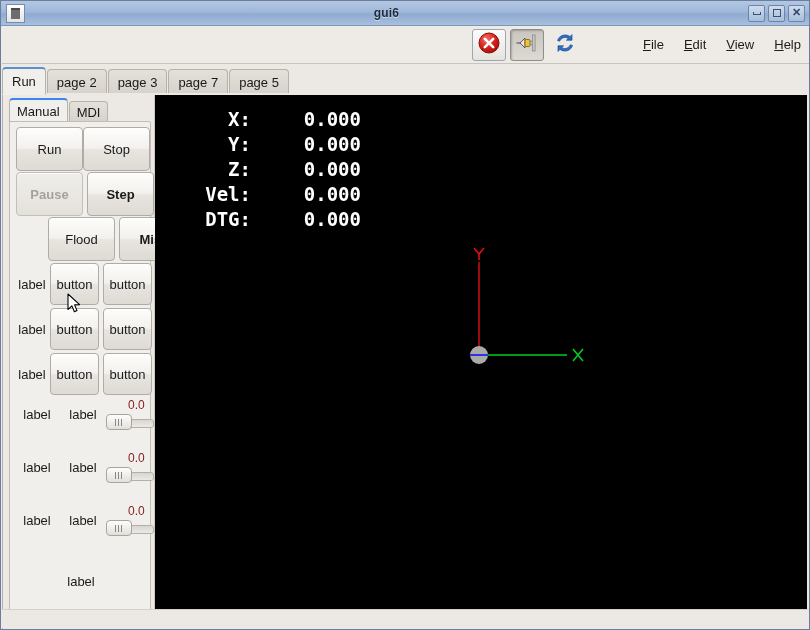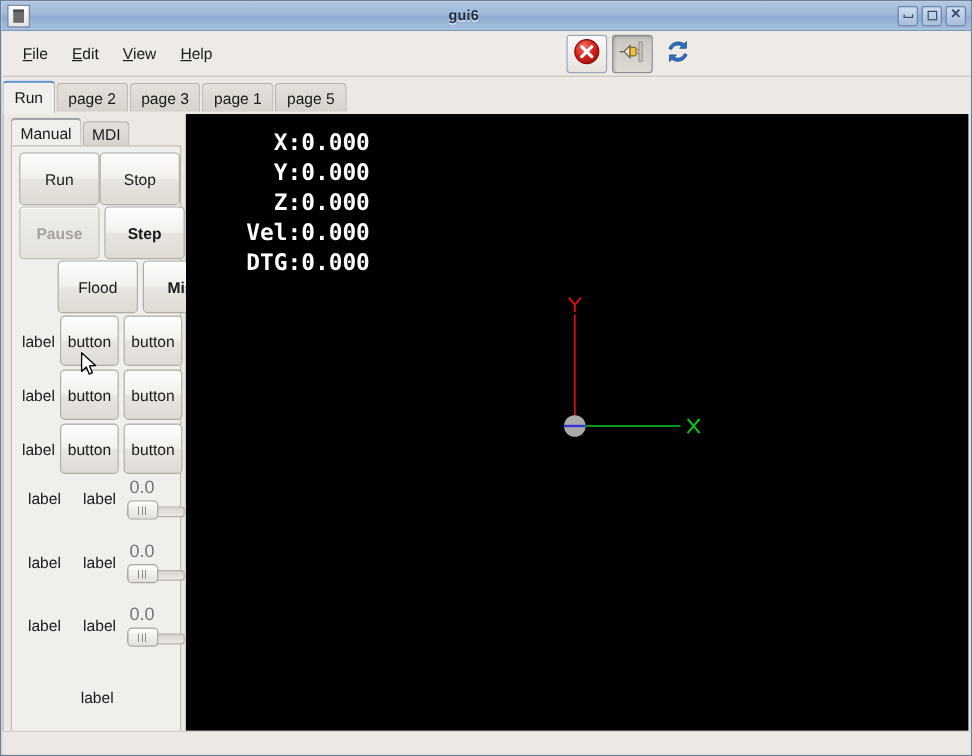--- a/index.html
+++ b/index.html
@@ -92,20 +92,21 @@
   .menubar {
     position: absolute;
     left: 1px; top: 25px;
     width: 808px;
     height: 38px;
     box-sizing: border-box;
     background: #eeebe6;
     border-bottom: 1px solid #c9c5be;
     display: flex;
     align-items: center;
+    justify-content: flex-end;
   }
   .menu-items { display: flex; align-items: center; padding-left: 8px; gap: 2px; }
   .menu-item {
     padding: 3px 9px;
     font-size: 13px;
     color: #1b1b1b;
     cursor: default;
   }
   .menu-item .mn { text-decoration: underline; }
 
@@ -215,21 +216,21 @@
     color: #191919;
     background: linear-gradient(to bottom, #e4e0da, #d6d2cb);
     border: 1px solid #b6b2ab;
     border-bottom: none;
     border-radius: 4px 4px 0 0;
     margin-right: 1px;
   }
   .itab.active {
     height: 24px;
     background: #f1efec;
-    border-top: 2px solid #a3a3a3;
+    border-top: 2px solid #3b82f6;
   }
   .inner-page {
     position: absolute;
     left: 4px; top: 26px;
     width: 142px;
     height: 505px;
     box-sizing: border-box;
     background: #f1efec;
     border: 1px solid #c2beb7;
     border-radius: 2px;
@@ -270,24 +271,24 @@
 
   .sl-row { position: absolute; display: flex; align-items: center; }
   .sl-lbl { width: 46px; justify-content: center; }
   .sl-wrap {
     width: 48px;
     display: flex;
     flex-direction: column;
     align-items: flex-start;
   }
   .sl-val {
-    font-size: 15px;
-    color: #737373;
+    font-size: 12px;
+    color: #7f1d1d;
     align-self: flex-start;
-    margin-left: 2px;
+    margin-left: 22px;
     margin-bottom: 2px;
   }
   .slider {
     position: relative;
     width: 48px;
     height: 16px;
     display: flex;
     align-items: center;
   }
   .slider .trough {
@@ -336,21 +337,21 @@
     left: 22px;
     top: 12px;
     font-family: "DejaVu Sans Mono", "Liberation Mono", monospace;
     font-weight: bold;
     font-size: 19px;
     color: #ffffff;
     line-height: 25px;
   }
   .dro-row { display: flex; }
   .dro-axis { width: 74px; text-align: right; }
-  .dro-val { width: 110px; text-align: left; }
+  .dro-val { width: 110px; text-align: right; }
 
   .axis-graphic {
     position: absolute;
     left: 300px;
     top: 145px;
     width: 140px;
     height: 130px;
   }
 
   
@@ -450,21 +451,21 @@
       <div class="tab active">
           <span>Run</span>
         </div>
       <div class="tab">
           <span>page 2</span>
         </div>
       <div class="tab">
           <span>page 3</span>
         </div>
       <div class="tab">
-          <span>page 1</span>
+          <span>page 7</span>
         </div>
       <div class="tab">
           <span>page 5</span>
         </div>
     </div>
 
     <div class="page">
 
       <div class="leftpanel">
 

